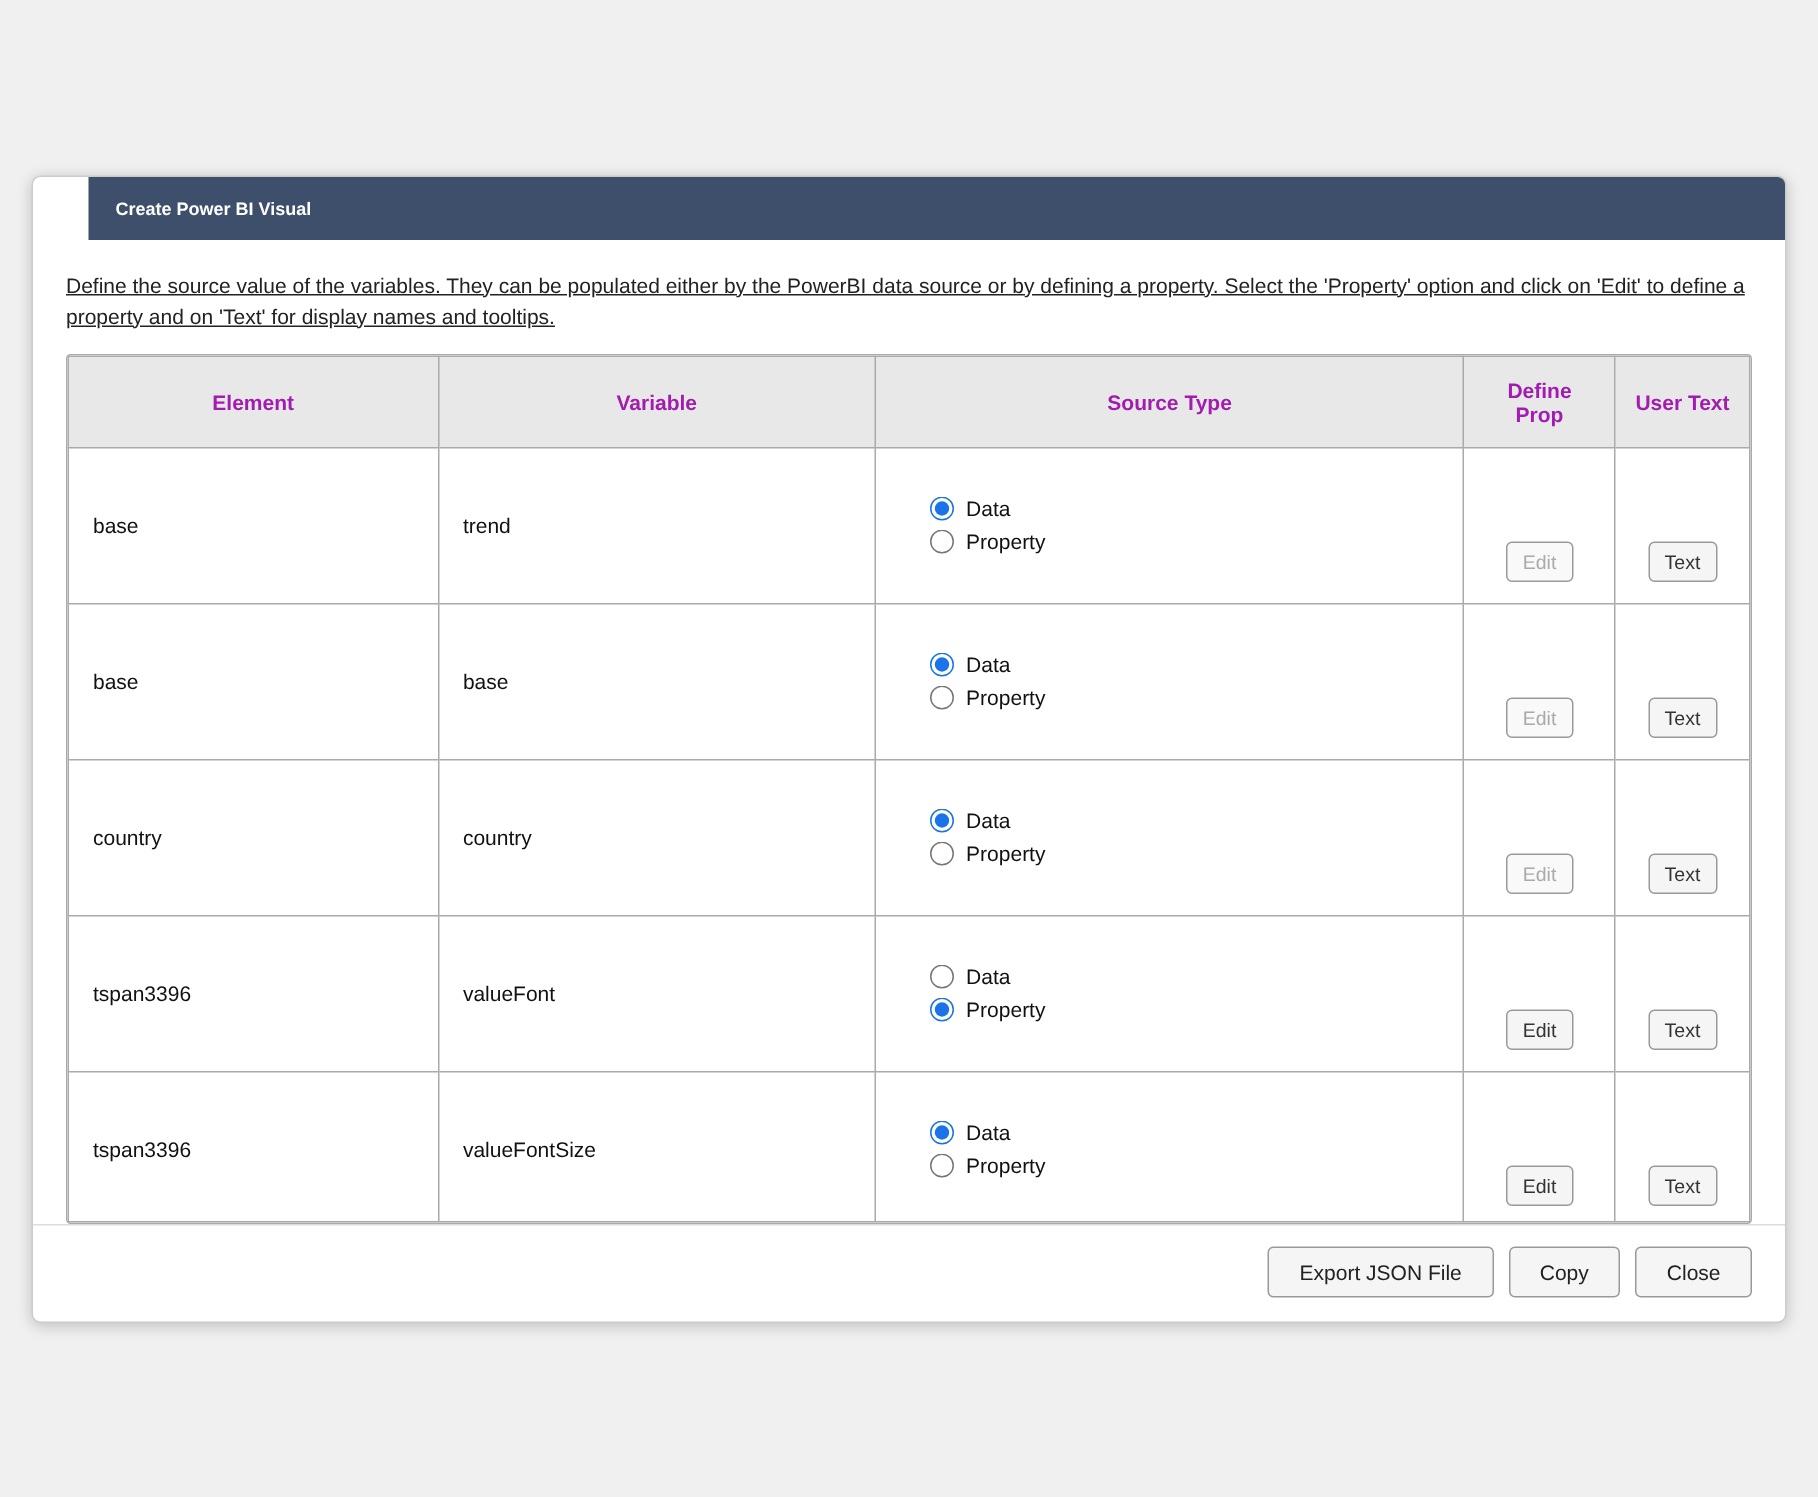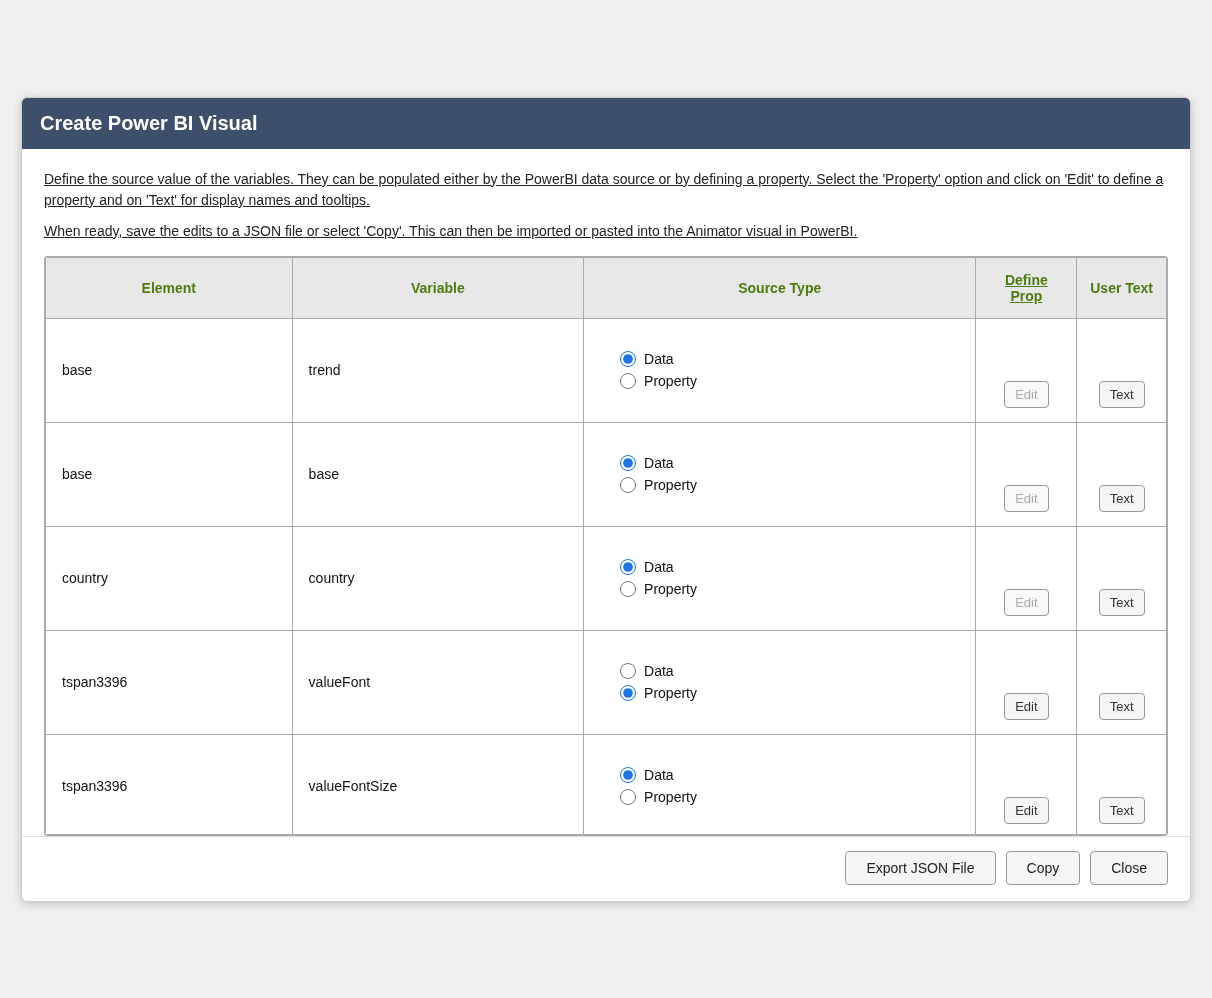--- a/index.html
+++ b/index.html
@@ -17,22 +17,23 @@
       border: 1px solid #cccccc;
       border-radius: 6px;
       width: 1170px;
       overflow: hidden;
       box-shadow: 0 2px 10px rgba(0,0,0,0.2);
     }
     .dialog-header {
       background: #3d4f6b;
       color: #ffffff;
       padding: 14px 18px;
-      font-size: 20px;
+      font-size: 12px;
       font-weight: 600;
+      margin-left: 37px;
     }
     .dialog-body {
       padding: 20px 22px 0 22px;
     }
     .description {
       font-size: 14px;
       color: #222;
       line-height: 1.5;
       margin-bottom: 14px;
     }
@@ -48,26 +49,26 @@
     }
     thead tr {
       background: #e8e8e8;
     }
     thead th {
       border: 1px solid #aaa;
       padding: 14px 12px;
       text-align: center;
       font-weight: 700;
       font-size: 14px;
-      color: #4d7c0f;
+      color: #a21caf;
     }
     thead th.element-col { width: 22%; }
     thead th.variable-col { width: 26%; }
     thead th.source-col { width: 35%; }
-    thead th.define-col { width: 9%; text-decoration: underline; }
+    thead th.define-col { width: 9%; }
     thead th.text-col { width: 8%; }
     tbody tr {
       border-bottom: 1px solid #aaa;
     }
     tbody td {
       border: 1px solid #aaa;
       padding: 14px 16px;
       vertical-align: middle;
       font-size: 14px;
       color: #111;
@@ -135,21 +136,20 @@
 
 <div class="dialog">
 
   <div class="dialog-header">
     <span>Create Power BI Visual</span>
   </div>
 
   <div class="dialog-body">
     <div class="description">
       <p>Define the source value of the variables. They can be populated either by the PowerBI data source or by defining a property. Select the 'Property' option and click on 'Edit' to define a property and on 'Text' for display names and tooltips.</p>
-      <p>When ready, save the edits to a JSON file or select 'Copy'. This can then be imported or pasted into the Animator visual in PowerBI.</p>
     </div>
 
     <div class="table-container">
       <table>
         <thead>
           <tr>
             <th class="element-col">Element</th>
             <th class="variable-col">Variable</th>
             <th class="source-col">Source Type</th>
             <th class="define-col">Define Prop</th>

